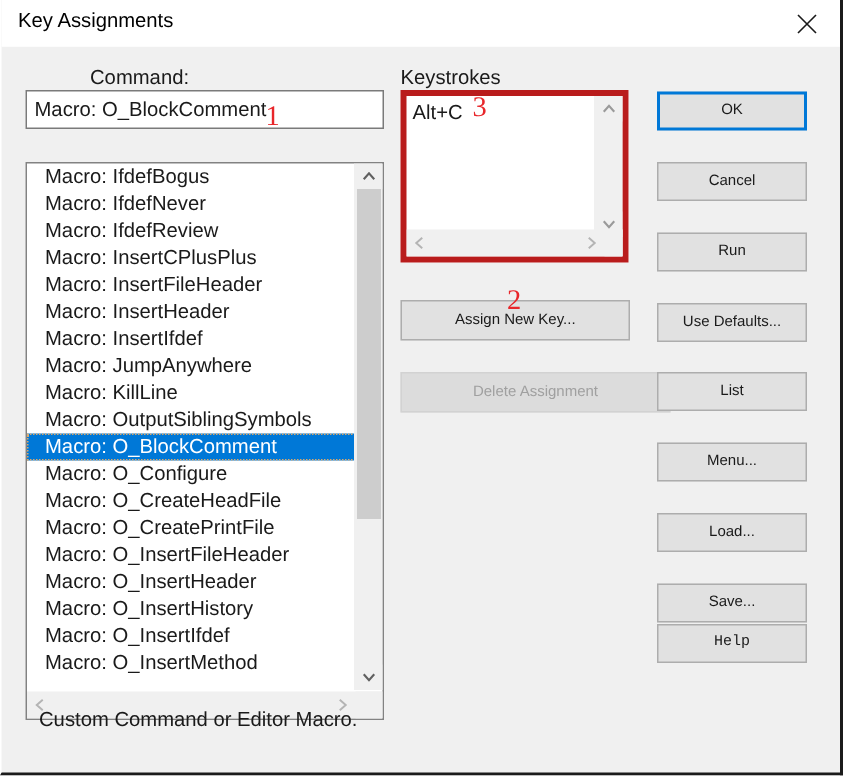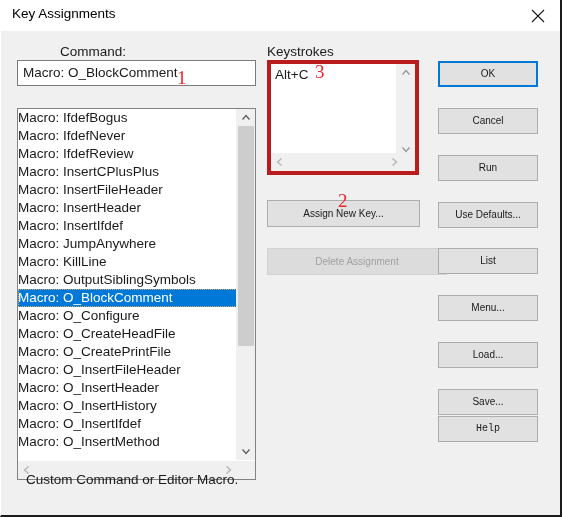--- a/index.html
+++ b/index.html
@@ -92,21 +92,21 @@
   .listbox-items {
     position: absolute;
     left: 0; top: 0;
     width: 219px;
     height: 351px;
     overflow: hidden;
   }
   .list-item {
     height: 18px;
     line-height: 18px;
-    padding-left: 0;
+    padding-left: 12px;
     font-size: 13.5px;
     color: #1a1a1a;
     white-space: nowrap;
     box-sizing: border-box;
   }
   .list-item.selected {
     background: #0078d7;
     color: #ffffff;
     outline: 1px dotted #d9a86c;
     outline-offset: -1px;

